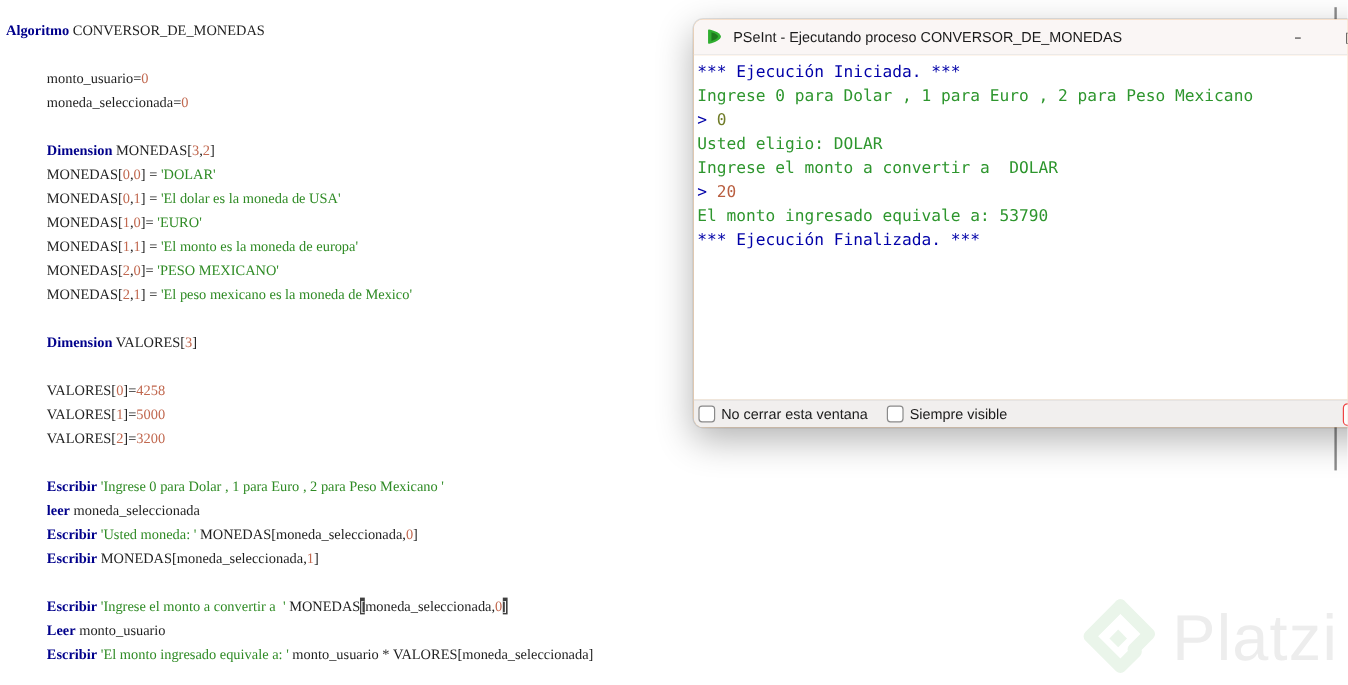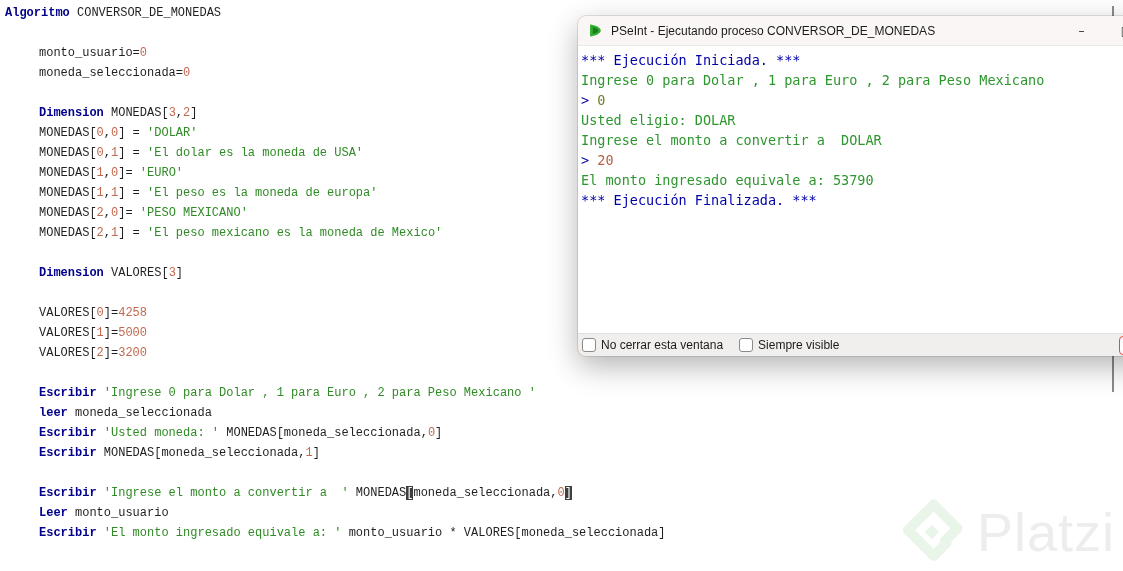--- a/index.html
+++ b/index.html
@@ -3,22 +3,22 @@
 <meta charset="utf-8">
 <style>
   html,body{margin:0;padding:0;}
   body{
     width:1123px;height:571px;position:relative;overflow:hidden;
     background:#ffffff;font-family:"Liberation Sans",sans-serif;
   }
 
   
   .editor{
-    position:absolute;left:5px;top:3px;width:570px;
-    font-family:Liberation Mono, monospace;font-size:12px;line-height:20px;
+    position:absolute;left:5px;top:15px;width:570px;
+    font-family:Liberation Serif, serif;font-size:12px;line-height:20px;
     color:var(--plain);
   }
   .code-line{white-space:pre;height:20px;}
   .code-line.ind{padding-left:34px;}
   .seg-keyword{color:var(--keyword);font-weight:bold;}
   .seg-plain{color:var(--plain);}
   .seg-number{color:var(--number);}
   .seg-string{color:var(--string);}
   .seg-bracket{background:#3f3f3f;color:#ffffff;}
 
@@ -85,21 +85,21 @@
 <div class="editor">
     <div class="code-line"><span class="seg-keyword">Algoritmo</span><span class="seg-plain"> CONVERSOR_DE_MONEDAS</span></div>
     <div class="code-line ind"> </div>
     <div class="code-line ind"><span class="seg-plain">monto_usuario=</span><span class="seg-number">0</span></div>
     <div class="code-line ind"><span class="seg-plain">moneda_seleccionada=</span><span class="seg-number">0</span></div>
     <div class="code-line ind"> </div>
     <div class="code-line ind"><span class="seg-keyword">Dimension</span><span class="seg-plain"> MONEDAS[</span><span class="seg-number">3</span><span class="seg-plain">,</span><span class="seg-number">2</span><span class="seg-plain">]</span></div>
     <div class="code-line ind"><span class="seg-plain">MONEDAS[</span><span class="seg-number">0</span><span class="seg-plain">,</span><span class="seg-number">0</span><span class="seg-plain">] = </span><span class="seg-string">'DOLAR'</span></div>
     <div class="code-line ind"><span class="seg-plain">MONEDAS[</span><span class="seg-number">0</span><span class="seg-plain">,</span><span class="seg-number">1</span><span class="seg-plain">] = </span><span class="seg-string">'El dolar es la moneda de USA'</span></div>
     <div class="code-line ind"><span class="seg-plain">MONEDAS[</span><span class="seg-number">1</span><span class="seg-plain">,</span><span class="seg-number">0</span><span class="seg-plain">]= </span><span class="seg-string">'EURO'</span></div>
-    <div class="code-line ind"><span class="seg-plain">MONEDAS[</span><span class="seg-number">1</span><span class="seg-plain">,</span><span class="seg-number">1</span><span class="seg-plain">] = </span><span class="seg-string">'El peso es la moneda de europa'</span></div>
+    <div class="code-line ind"><span class="seg-plain">MONEDAS[</span><span class="seg-number">1</span><span class="seg-plain">,</span><span class="seg-number">1</span><span class="seg-plain">] = </span><span class="seg-string">'El monto es la moneda de europa'</span></div>
     <div class="code-line ind"><span class="seg-plain">MONEDAS[</span><span class="seg-number">2</span><span class="seg-plain">,</span><span class="seg-number">0</span><span class="seg-plain">]= </span><span class="seg-string">'PESO MEXICANO'</span></div>
     <div class="code-line ind"><span class="seg-plain">MONEDAS[</span><span class="seg-number">2</span><span class="seg-plain">,</span><span class="seg-number">1</span><span class="seg-plain">] = </span><span class="seg-string">'El peso mexicano es la moneda de Mexico'</span></div>
     <div class="code-line ind"> </div>
     <div class="code-line ind"><span class="seg-keyword">Dimension</span><span class="seg-plain"> VALORES[</span><span class="seg-number">3</span><span class="seg-plain">]</span></div>
     <div class="code-line ind"> </div>
     <div class="code-line ind"><span class="seg-plain">VALORES[</span><span class="seg-number">0</span><span class="seg-plain">]=</span><span class="seg-number">4258</span></div>
     <div class="code-line ind"><span class="seg-plain">VALORES[</span><span class="seg-number">1</span><span class="seg-plain">]=</span><span class="seg-number">5000</span></div>
     <div class="code-line ind"><span class="seg-plain">VALORES[</span><span class="seg-number">2</span><span class="seg-plain">]=</span><span class="seg-number">3200</span></div>
     <div class="code-line ind"> </div>
     <div class="code-line ind"><span class="seg-keyword">Escribir</span><span class="seg-plain"> </span><span class="seg-string">'Ingrese 0 para Dolar , 1 para Euro , 2 para Peso Mexicano '</span></div>

